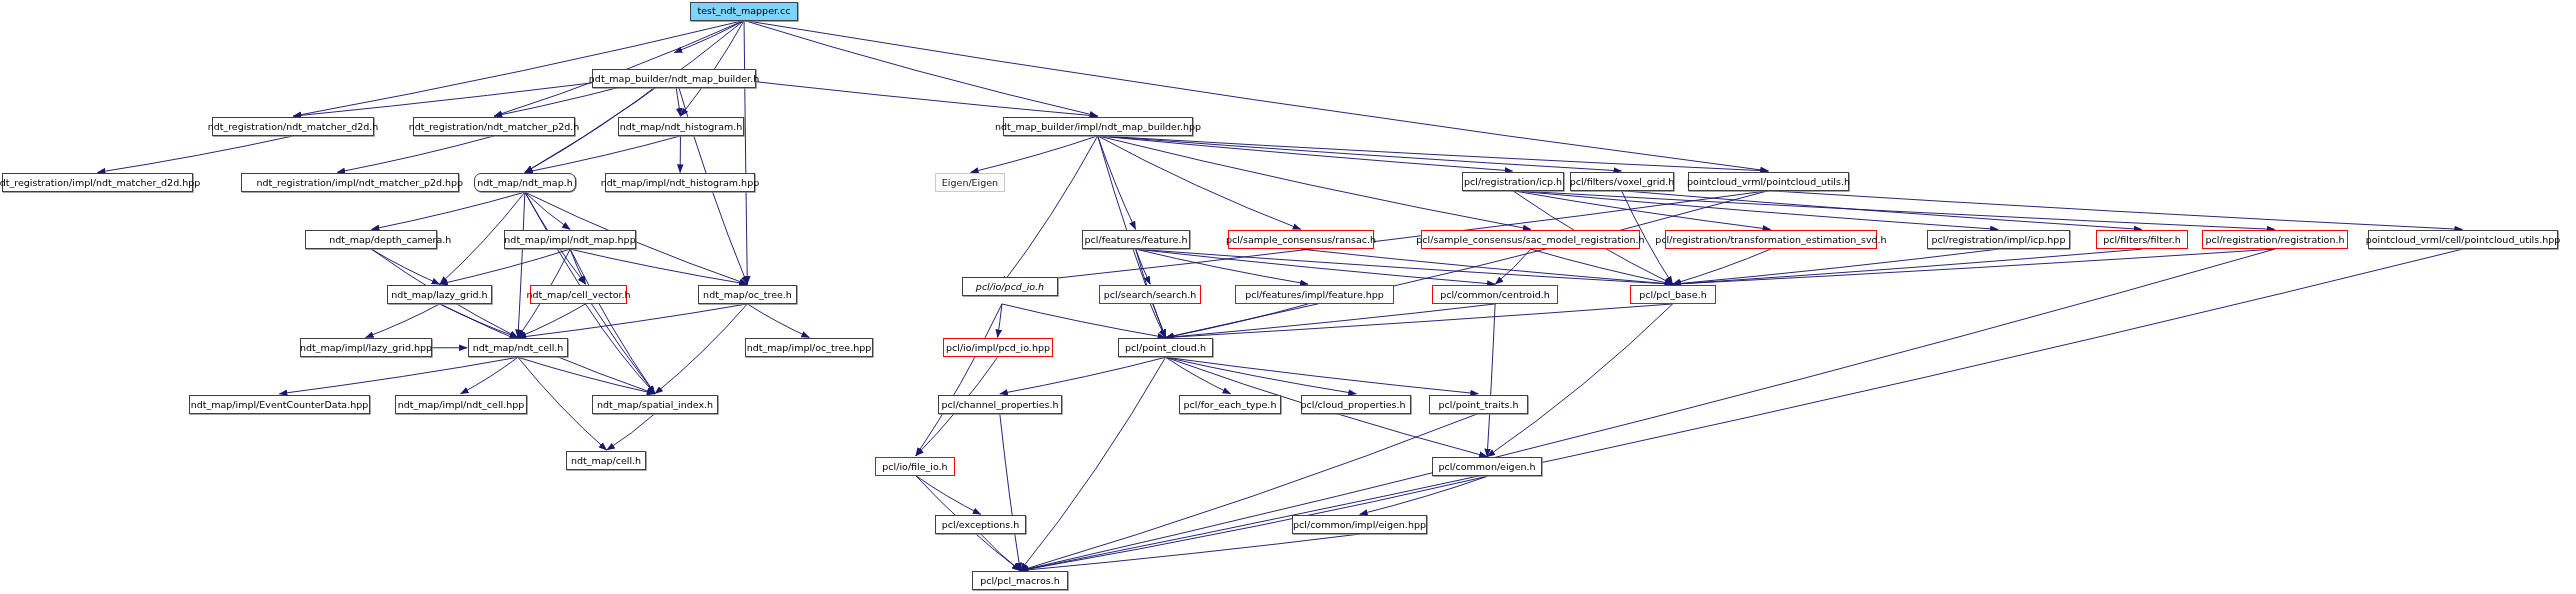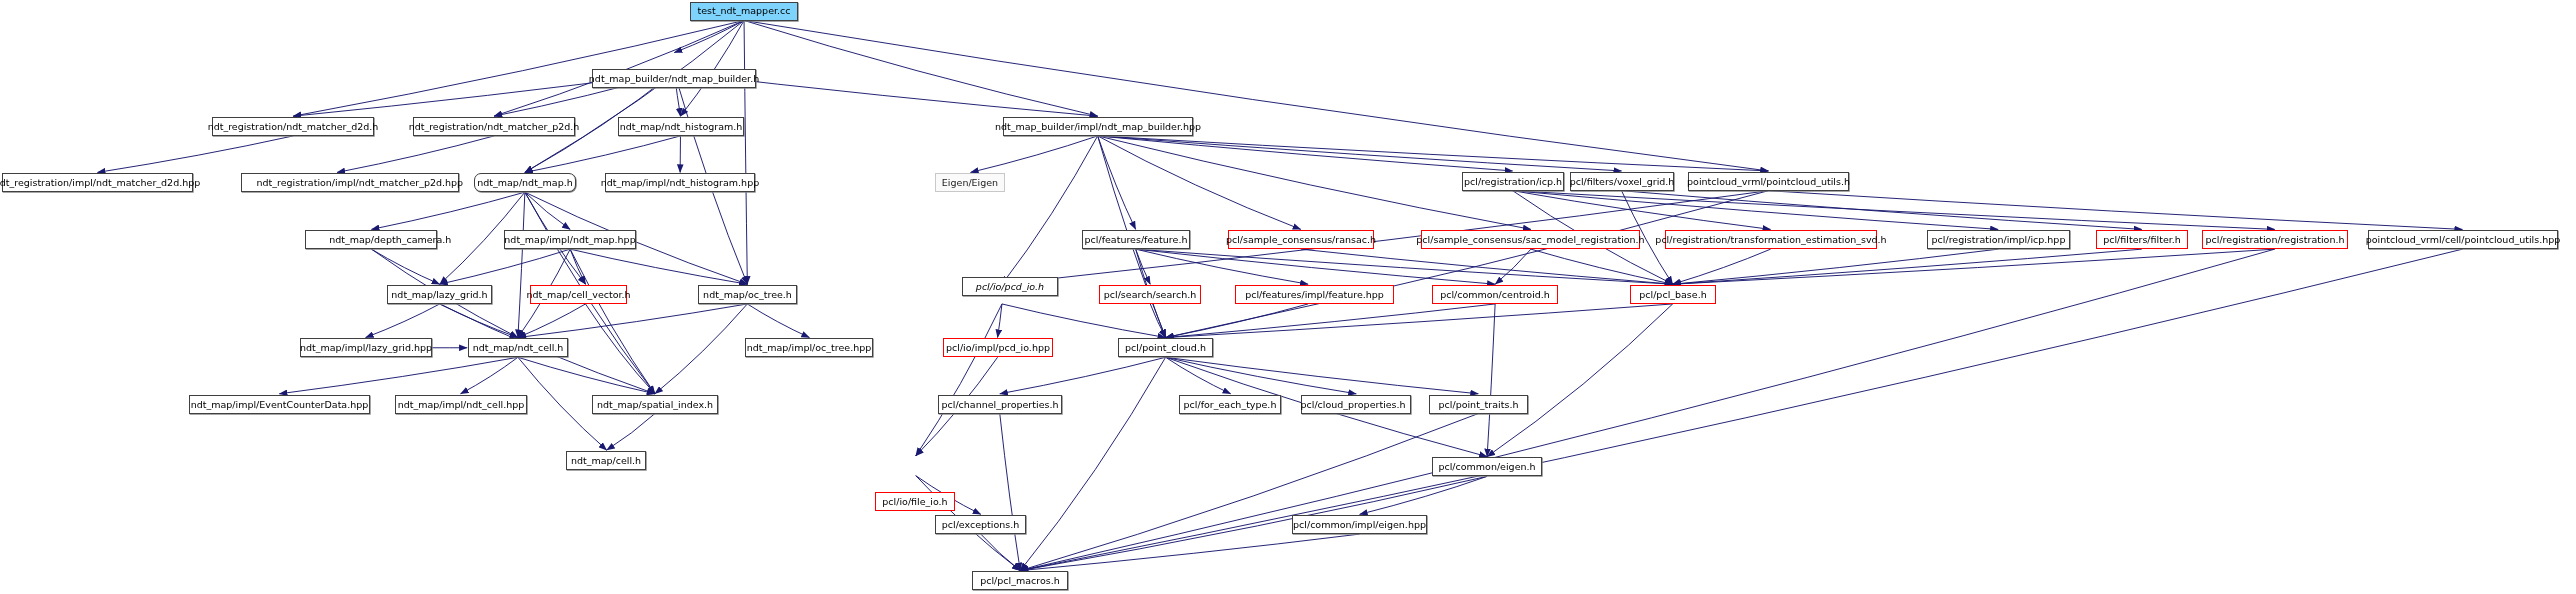--- a/index.html
+++ b/index.html
@@ -283,21 +283,21 @@
       </div>
       <div class="node grey" style="left: 1301px; top: 395px; width: 110px; justify-content: flex-end;">
         <span>pcl/cloud_properties.h</span>
       </div>
       <div class="node grey" style="left: 1429px; top: 395px; width: 99px;">
         <span>pcl/point_traits.h</span>
       </div>
       <div class="node grey" style="left: 566px; top: 451px; width: 80px;">
         <span>ndt_map/cell.h</span>
       </div>
-      <div class="node red" style="left: 875px; top: 457px; width: 80px; margin-top: 35px;">
+      <div class="node red" style="left: 875px; top: 457px; width: 80px;">
         <span>pcl/io/file_io.h</span>
       </div>
       <div class="node grey" style="left: 1432px; top: 457px; width: 110px;">
         <span>pcl/common/eigen.h</span>
       </div>
       <div class="node grey" style="left: 935px; top: 515px; width: 91px;">
         <span>pcl/exceptions.h</span>
       </div>
       <div class="node grey" style="left: 1292px; top: 515px; width: 135px;">
         <span>pcl/common/impl/eigen.hpp</span>

